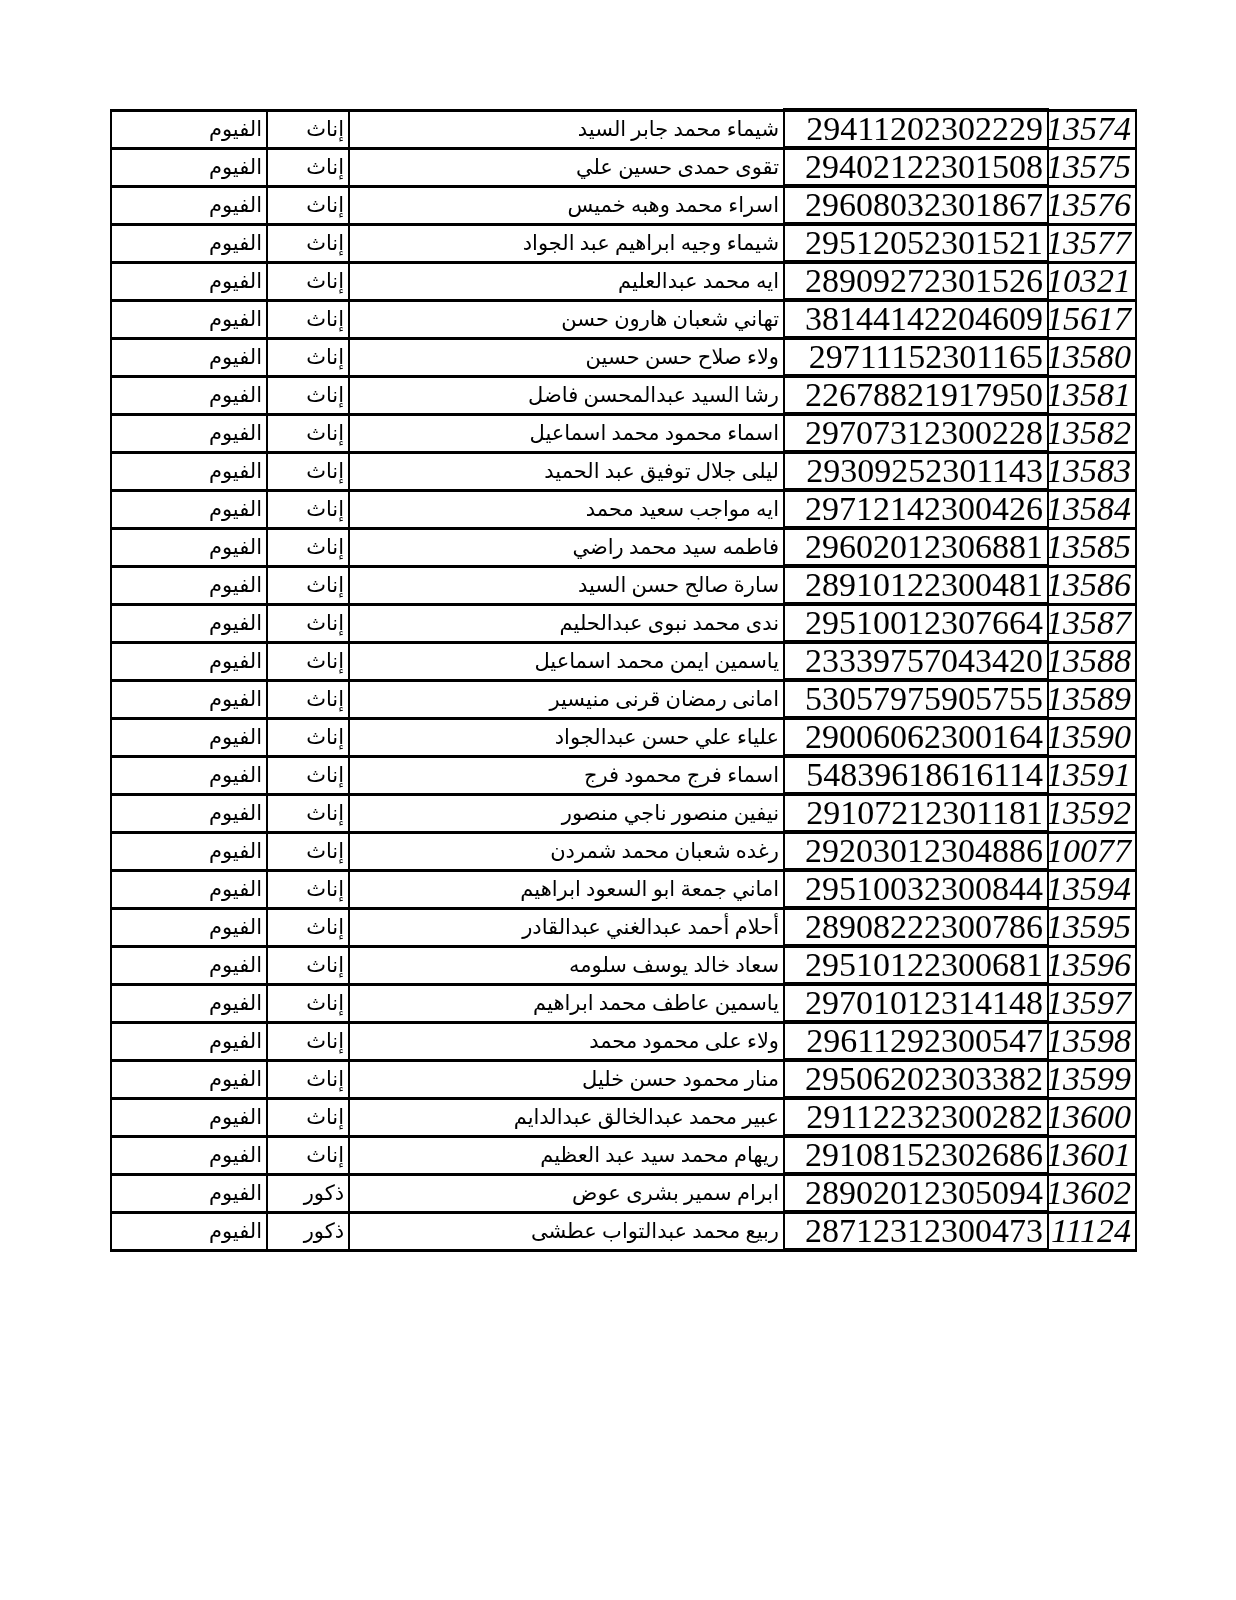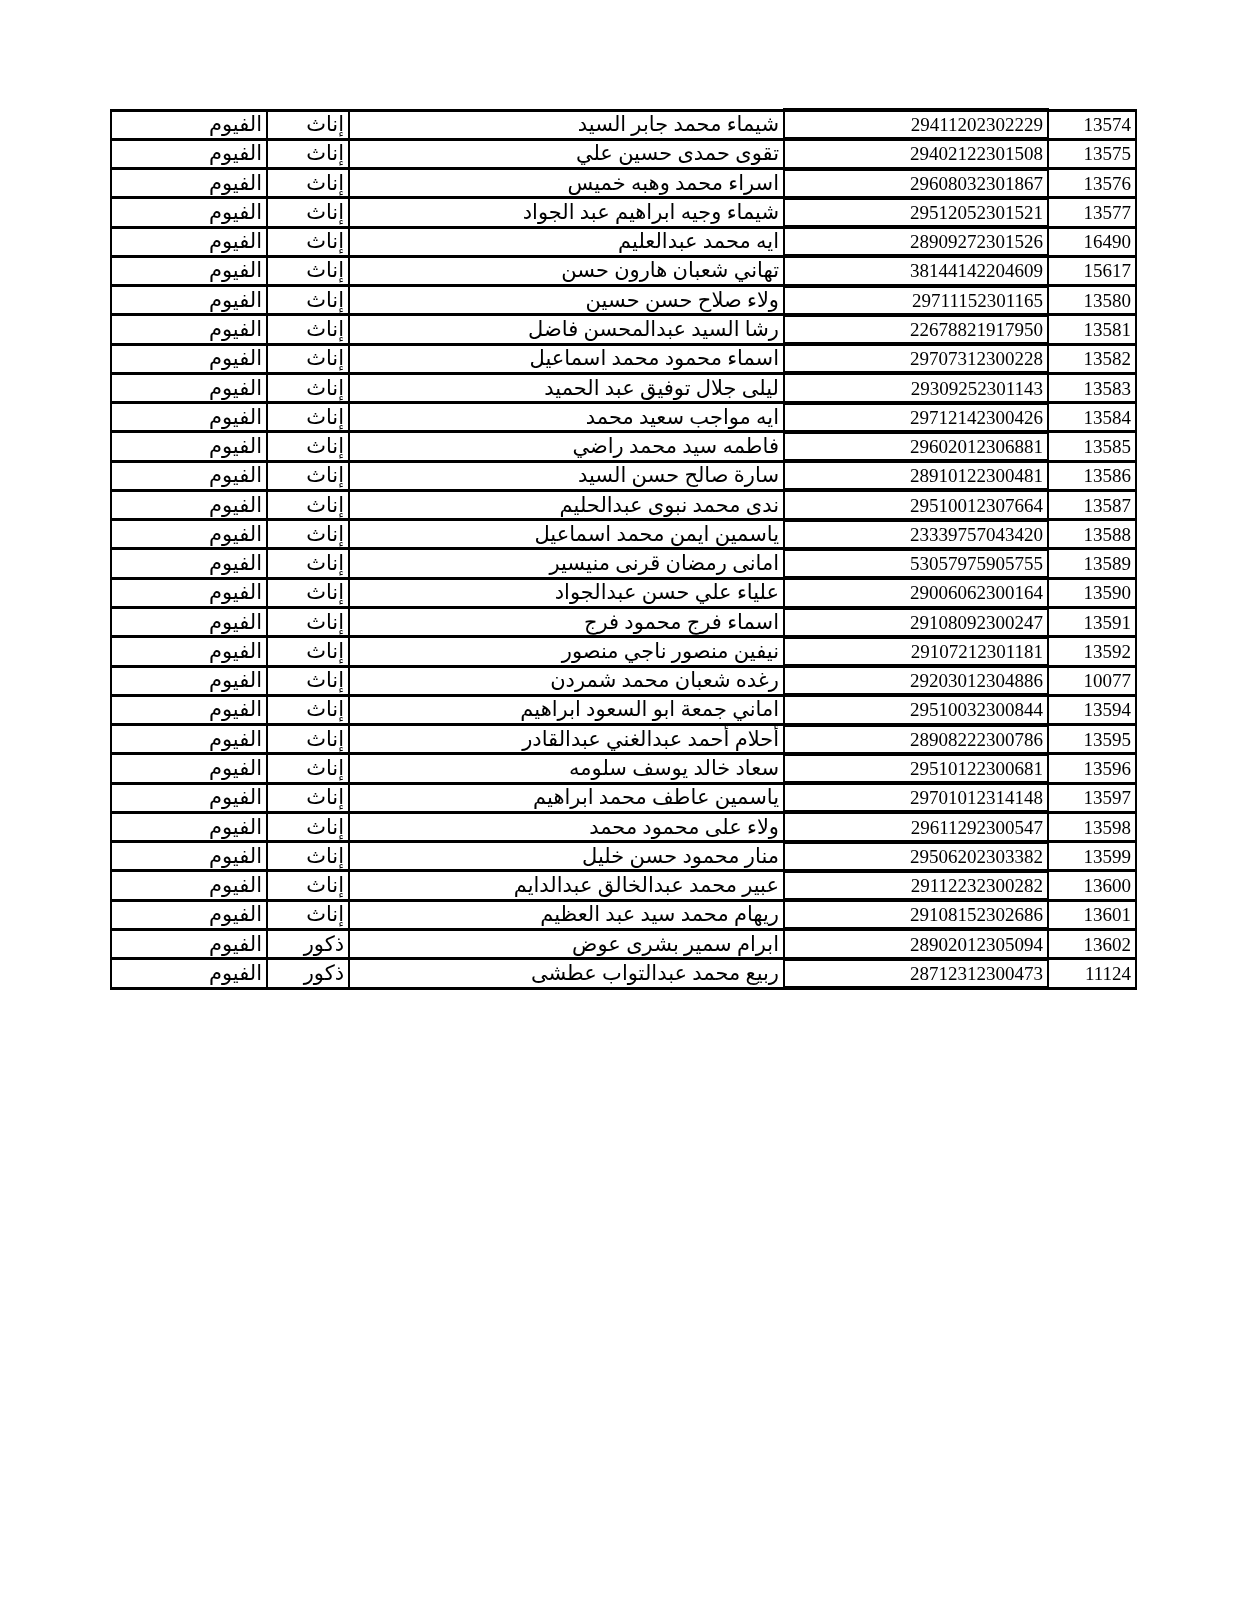--- a/index.html
+++ b/index.html
@@ -39,28 +39,28 @@
     overflow: hidden;
     line-height: 1;
   }
   
   table.roster td.c-id {
     border-top-width: 4px;
     border-bottom-width: 4px;
   }
   .num {
     font-family: "Liberation Serif", serif;
-    font-size: 19px;
+    font-size: 34px;
     letter-spacing: 0px;
   }
   .ar {
     font-family: "Liberation Serif", "DejaVu Sans", serif;
     font-size: 21px;
   }
-  td.c-serial { padding-left: 4px; }
+  td.c-serial { padding-left: 4px; font-style: italic; }
   td.c-id     { padding-left: 6px; }
 </style>
 </head>
 <body>
 
 <div class="page">
   <table class="roster" dir="rtl">
     <colgroup>
       <col style="width:88px">
       <col style="width:264px">
@@ -91,21 +91,21 @@
           <td class="c-gov ar">الفيوم</td>
         </tr>
         <tr>
           <td class="c-serial num">13577</td>
           <td class="c-id num">29512052301521</td>
           <td class="c-name ar">شيماء وجيه ابراهيم عبد الجواد</td>
           <td class="c-gender ar">إناث</td>
           <td class="c-gov ar">الفيوم</td>
         </tr>
         <tr>
-          <td class="c-serial num">16490</td>
+          <td class="c-serial num">10321</td>
           <td class="c-id num">28909272301526</td>
           <td class="c-name ar">ايه محمد عبدالعليم</td>
           <td class="c-gender ar">إناث</td>
           <td class="c-gov ar">الفيوم</td>
         </tr>
         <tr>
           <td class="c-serial num">15617</td>
           <td class="c-id num">38144142204609</td>
           <td class="c-name ar">تهاني شعبان هارون حسن</td>
           <td class="c-gender ar">إناث</td>
@@ -183,21 +183,21 @@
         </tr>
         <tr>
           <td class="c-serial num">13590</td>
           <td class="c-id num">29006062300164</td>
           <td class="c-name ar">علياء علي حسن عبدالجواد</td>
           <td class="c-gender ar">إناث</td>
           <td class="c-gov ar">الفيوم</td>
         </tr>
         <tr>
           <td class="c-serial num">13591</td>
-          <td class="c-id num">29108092300247</td>
+          <td class="c-id num">54839618616114</td>
           <td class="c-name ar">اسماء فرج محمود فرج</td>
           <td class="c-gender ar">إناث</td>
           <td class="c-gov ar">الفيوم</td>
         </tr>
         <tr>
           <td class="c-serial num">13592</td>
           <td class="c-id num">29107212301181</td>
           <td class="c-name ar">نيفين منصور ناجي منصور</td>
           <td class="c-gender ar">إناث</td>
           <td class="c-gov ar">الفيوم</td>

